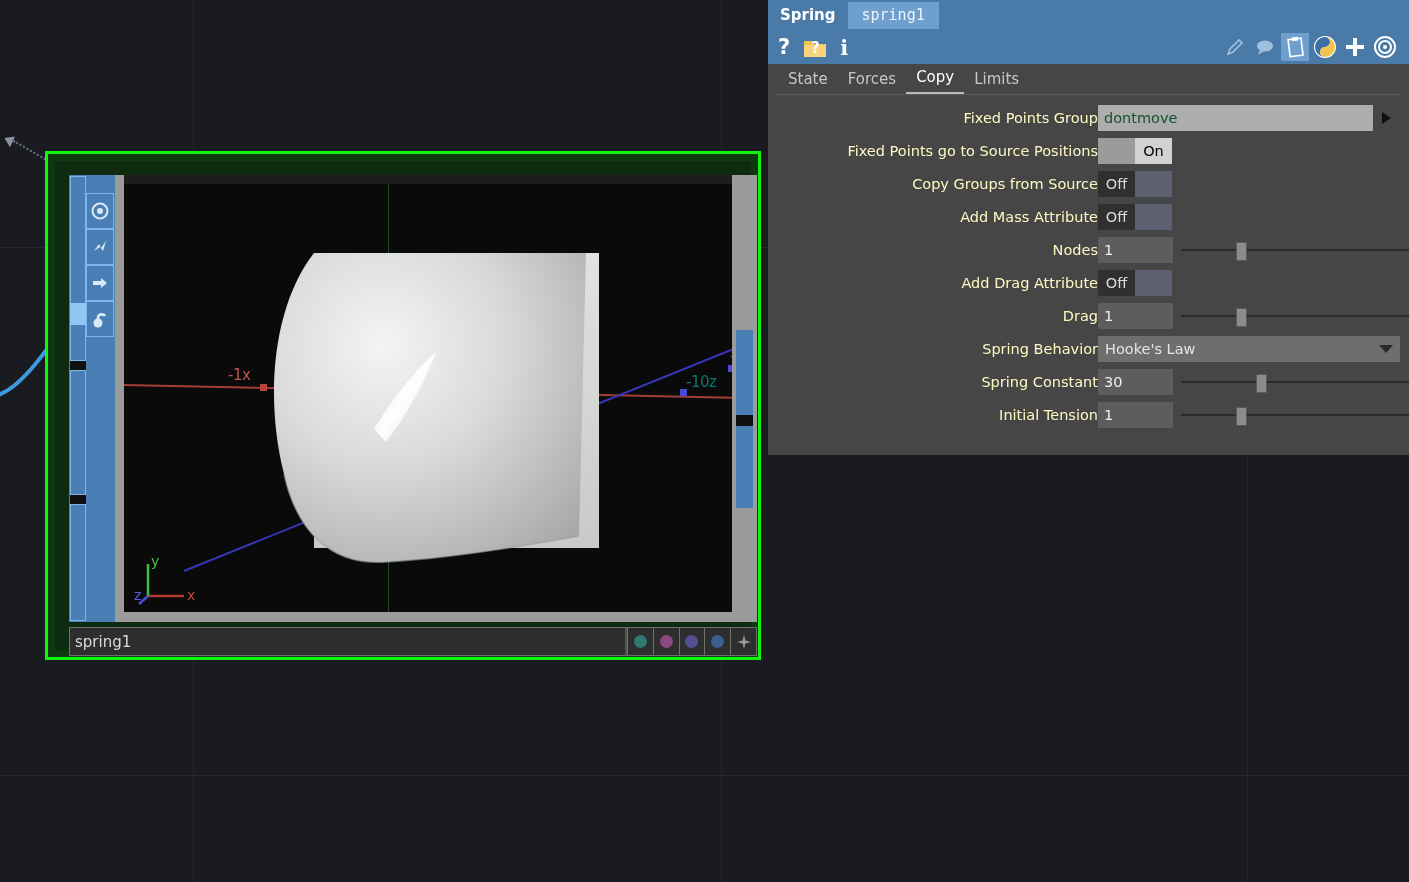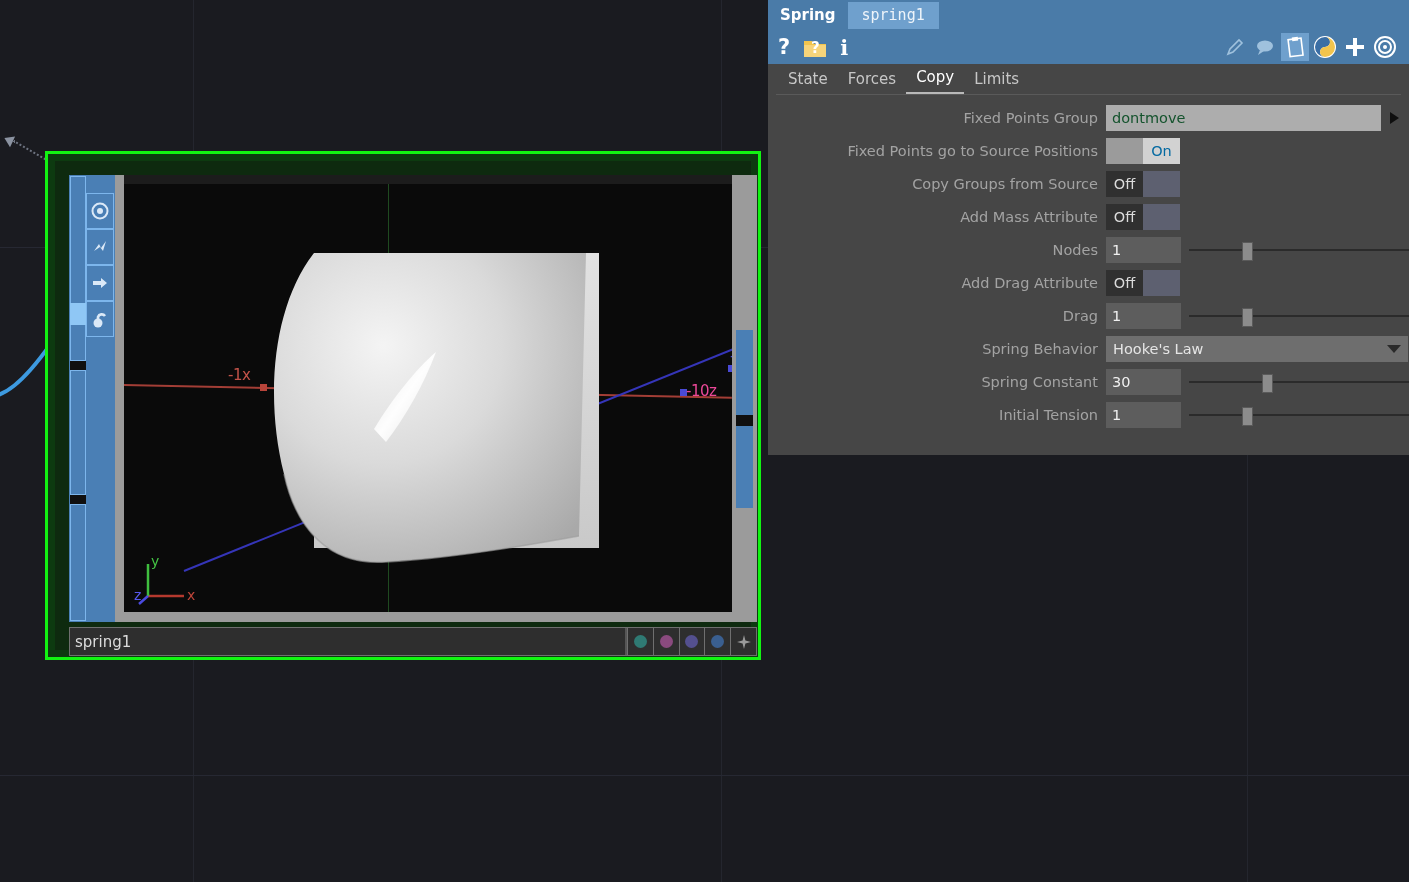--- a/index.html
+++ b/index.html
@@ -74,32 +74,32 @@
   .icon-spacer{flex:1;}
   .pane-icon-r{width:28px;height:28px;margin-left:2px;display:flex;align-items:center;justify-content:center;}
 
   .pane-body{position:absolute;left:0;top:64px;width:641px;height:391px;background:#464646;}
   .tabstrip{height:30px;padding-left:10px;display:flex;align-items:flex-end;}
   .ptab{color:#c7c7c7;font-size:15px;padding:0 10px 6px 10px;}
   .ptab.active{color:#ffffff;border-bottom:2px solid #b9b9b9;}
   .tab-rule{height:1px;background:#5a5a5a;margin:0 8px 0 8px;}
 
   .prow{display:flex;align-items:center;height:33px;}
-  .plabel{width:330px;text-align:right;padding-right:8px;color:#a3a3a3;font-size:14.5px;}
+  .plabel{width:330px;text-align:right;padding-right:0;color:#fef9c3;font-size:14.5px;}
   .pfield{height:26px;background:#6e6e6e;color:#f0f0f0;font-size:14.5px;
           display:flex;align-items:center;padding-left:6px;box-sizing:border-box;}
   .pfield-num{width:75px;background:#5d5d5d;}
   .pfield-wide{width:275px;background:#adadad;color:#14532d;}
   .menubtn{width:26px;height:26px;display:flex;align-items:center;justify-content:center;
            background:#464646;color:#0f0f0f;font-size:16px;}
   .toggle{display:flex;height:26px;}
   .tg-half{width:37px;height:26px;display:flex;align-items:center;justify-content:center;
            font-size:14.5px;box-sizing:border-box;}
   .tg-on-l{background:#9b9b9b;}
-  .tg-on-r{background:#d2d2d2;color:#0369a1;}
+  .tg-on-r{background:#d2d2d2;color:#000000;}
   .tg-off-l{background:#303030;color:#dcdcdc;}
   .tg-off-r{background:#5d6070;}
   .slider{flex:1;height:26px;position:relative;margin-left:8px;}
   .slider-track{position:absolute;left:0;right:0;top:12px;height:2px;background:#2b2b2b;}
   .slider-knob{position:absolute;top:5px;width:11px;height:19px;background:#8c8c8c;border:1px solid #5a5a5a;box-sizing:border-box;}
   .dropdown{width:295px;height:26px;background:#6e6e6e;display:flex;align-items:center;
             padding-left:7px;color:#e5e5e5;font-size:14.5px;position:relative;}
   .dd-caret{position:absolute;right:7px;top:9px;width:0;height:0;
             border-left:7px solid transparent;border-right:7px solid transparent;
             border-top:8px solid #2a2a2a;}
@@ -166,21 +166,21 @@
         <div class="vgrid-line" style="left:264px;top:0;height:428px;"></div>
 
         <div class="axis-line" style="left:0px;top:200px;width:608px;border-top:2px solid #a33e36;transform:rotate(1.2deg);"></div>
         <div class="axis-tick" style="left:136px;top:200px;background:#b8443a;"></div>
         <span class="axis-lbl" style="left:104px;top:182px;color:#c25349;">-1x</span>
 
         <div class="axis-line" style="left:60px;top:386px;width:620px;border-top:2px solid #3535b8;transform:rotate(-22deg);"></div>
         <div class="axis-tick" style="left:228px;top:314px;background:#4a4ad6;"></div>
         <span class="axis-lbl" style="left:232px;top:296px;color:#4848dd;">1z</span>
         <div class="axis-tick" style="left:556px;top:205px;background:#4a4ad6;"></div>
-        <span class="axis-lbl" style="left:562px;top:198px;color:#ec4899;">-10z</span>
+        <span class="axis-lbl" style="left:562px;top:189px;color:#0f766e;">-10z</span>
         <div class="axis-tick" style="left:604px;top:181px;background:#4a4ad6;"></div>
         <span class="axis-lbl" style="left:606px;top:163px;color:#4848dd;">-100z</span>
 
         <svg width="608" height="428" style="position:absolute;left:0;top:0;">
           <defs>
             <radialGradient id="blobg" cx="35%" cy="30%" r="85%">
               <stop offset="0%" stop-color="#f4f4f4"></stop>
               <stop offset="45%" stop-color="#dadada"></stop>
               <stop offset="100%" stop-color="#a9a9a9"></stop>
             </radialGradient>

